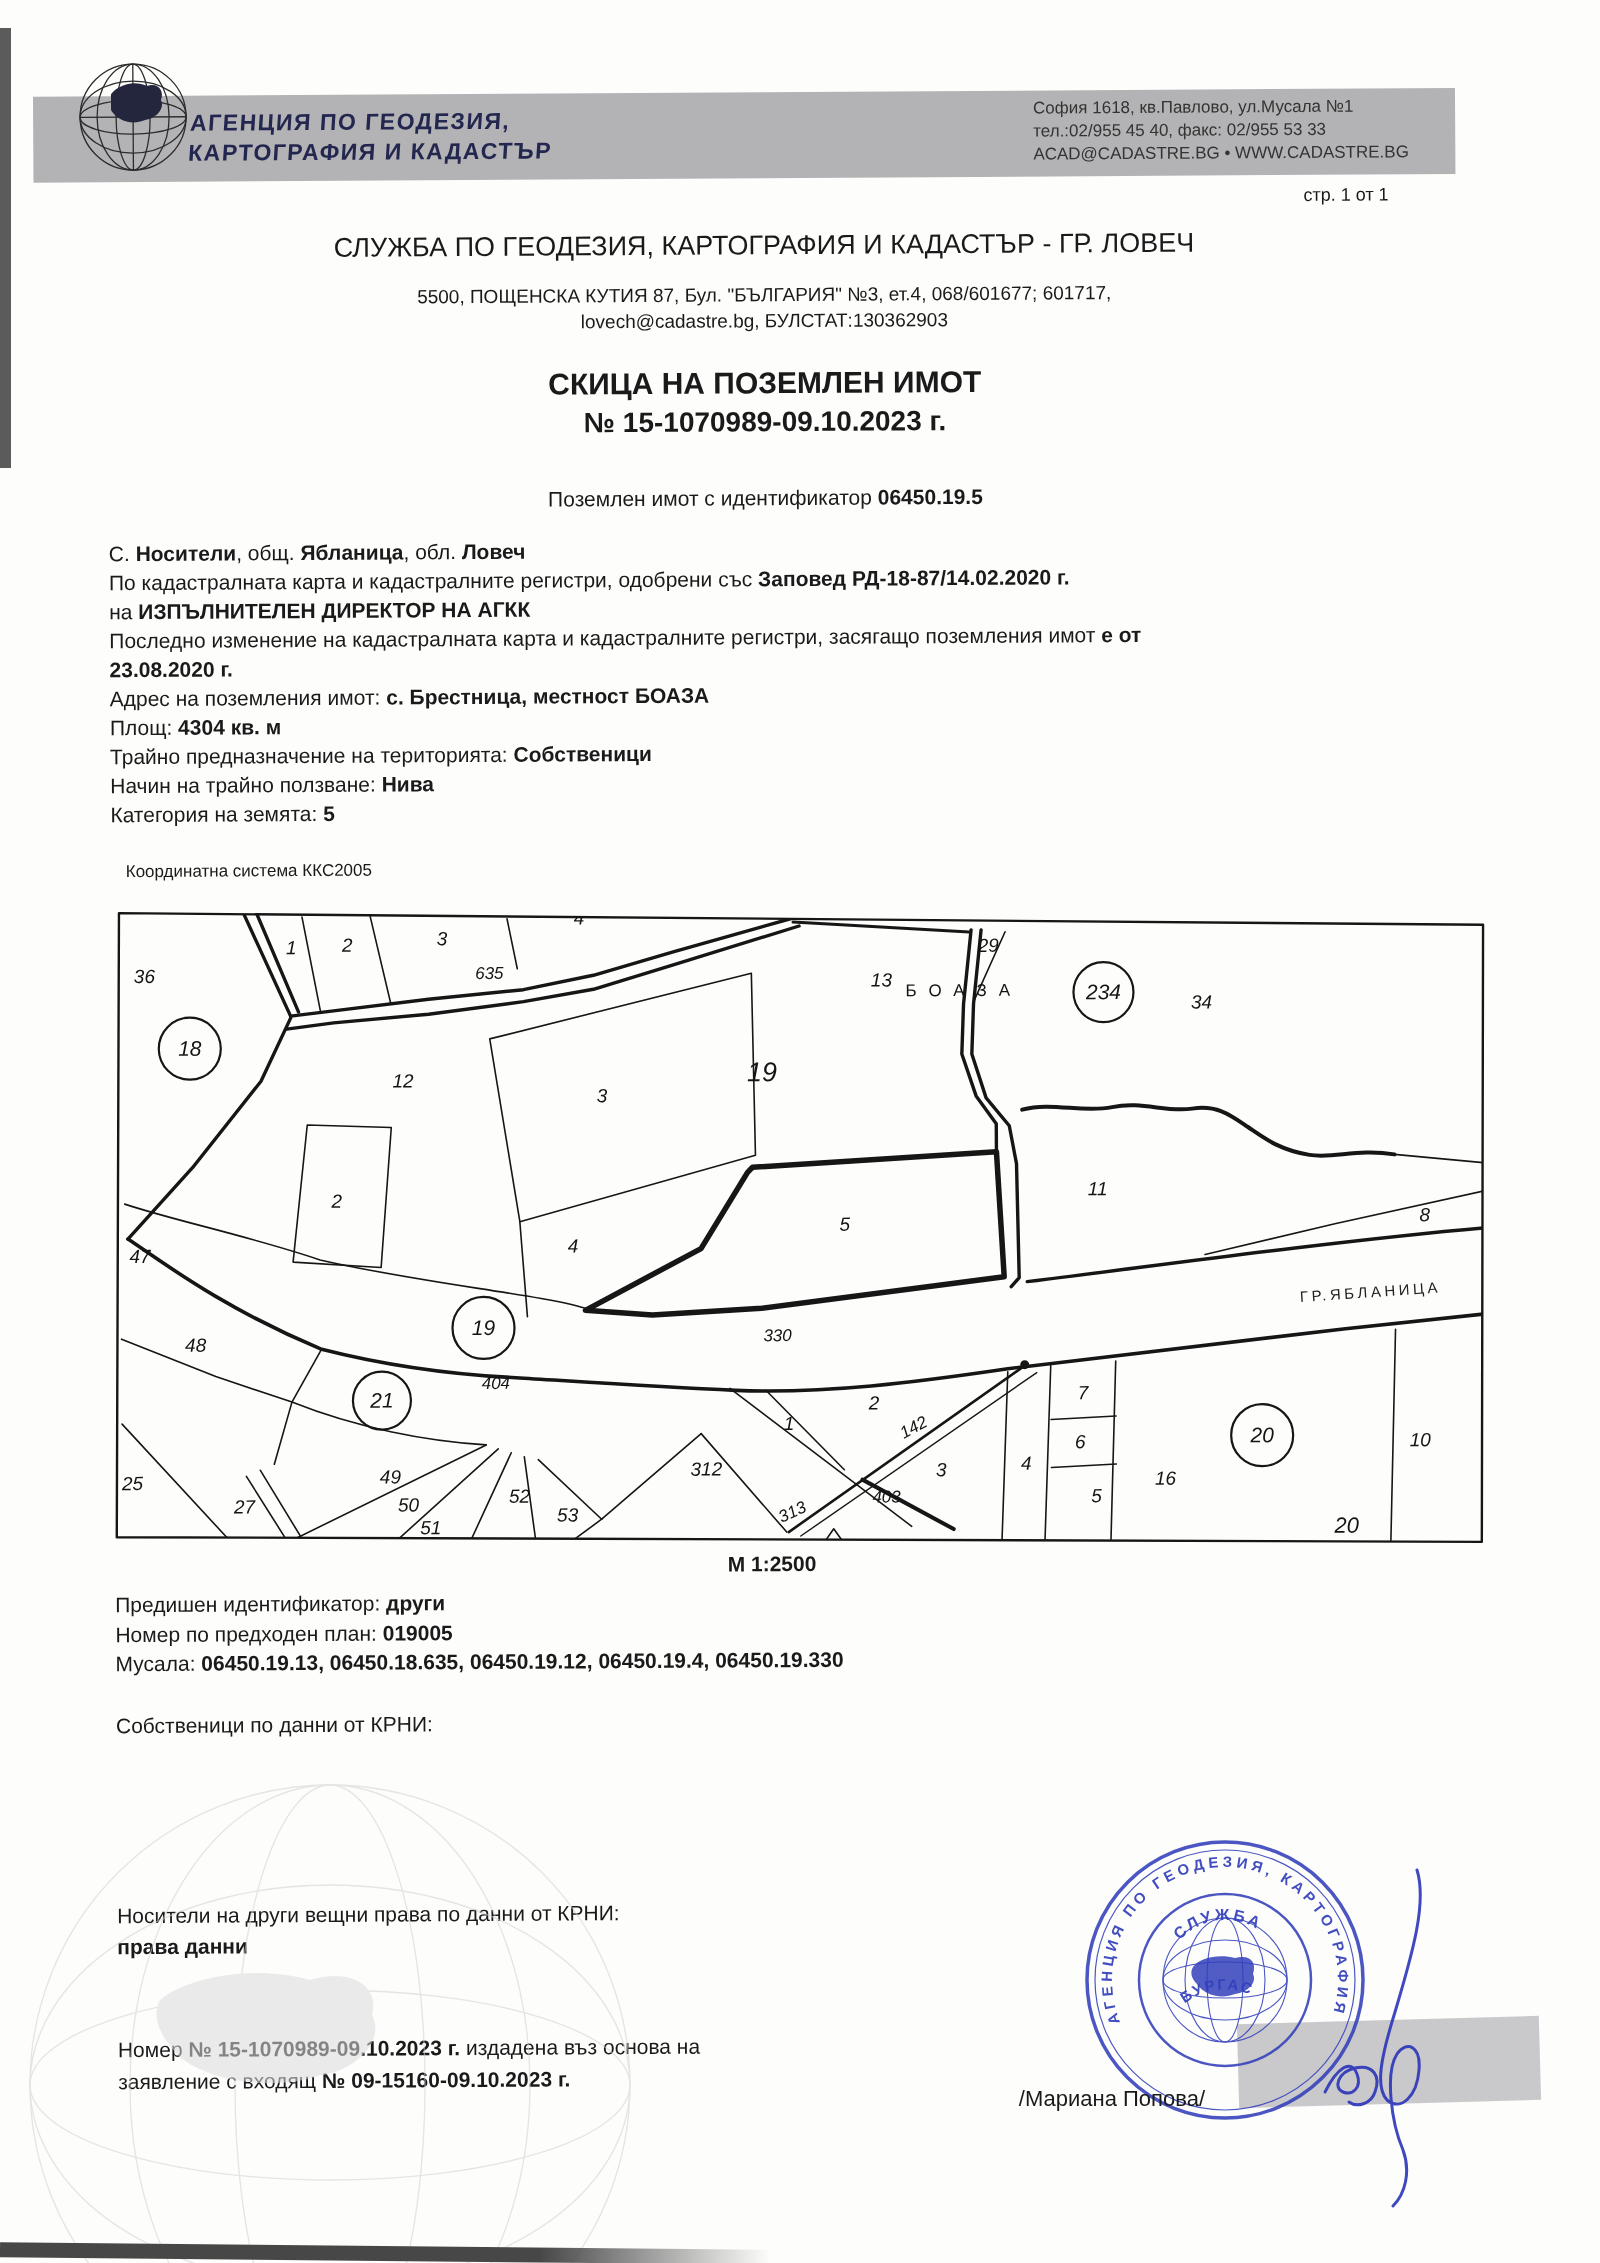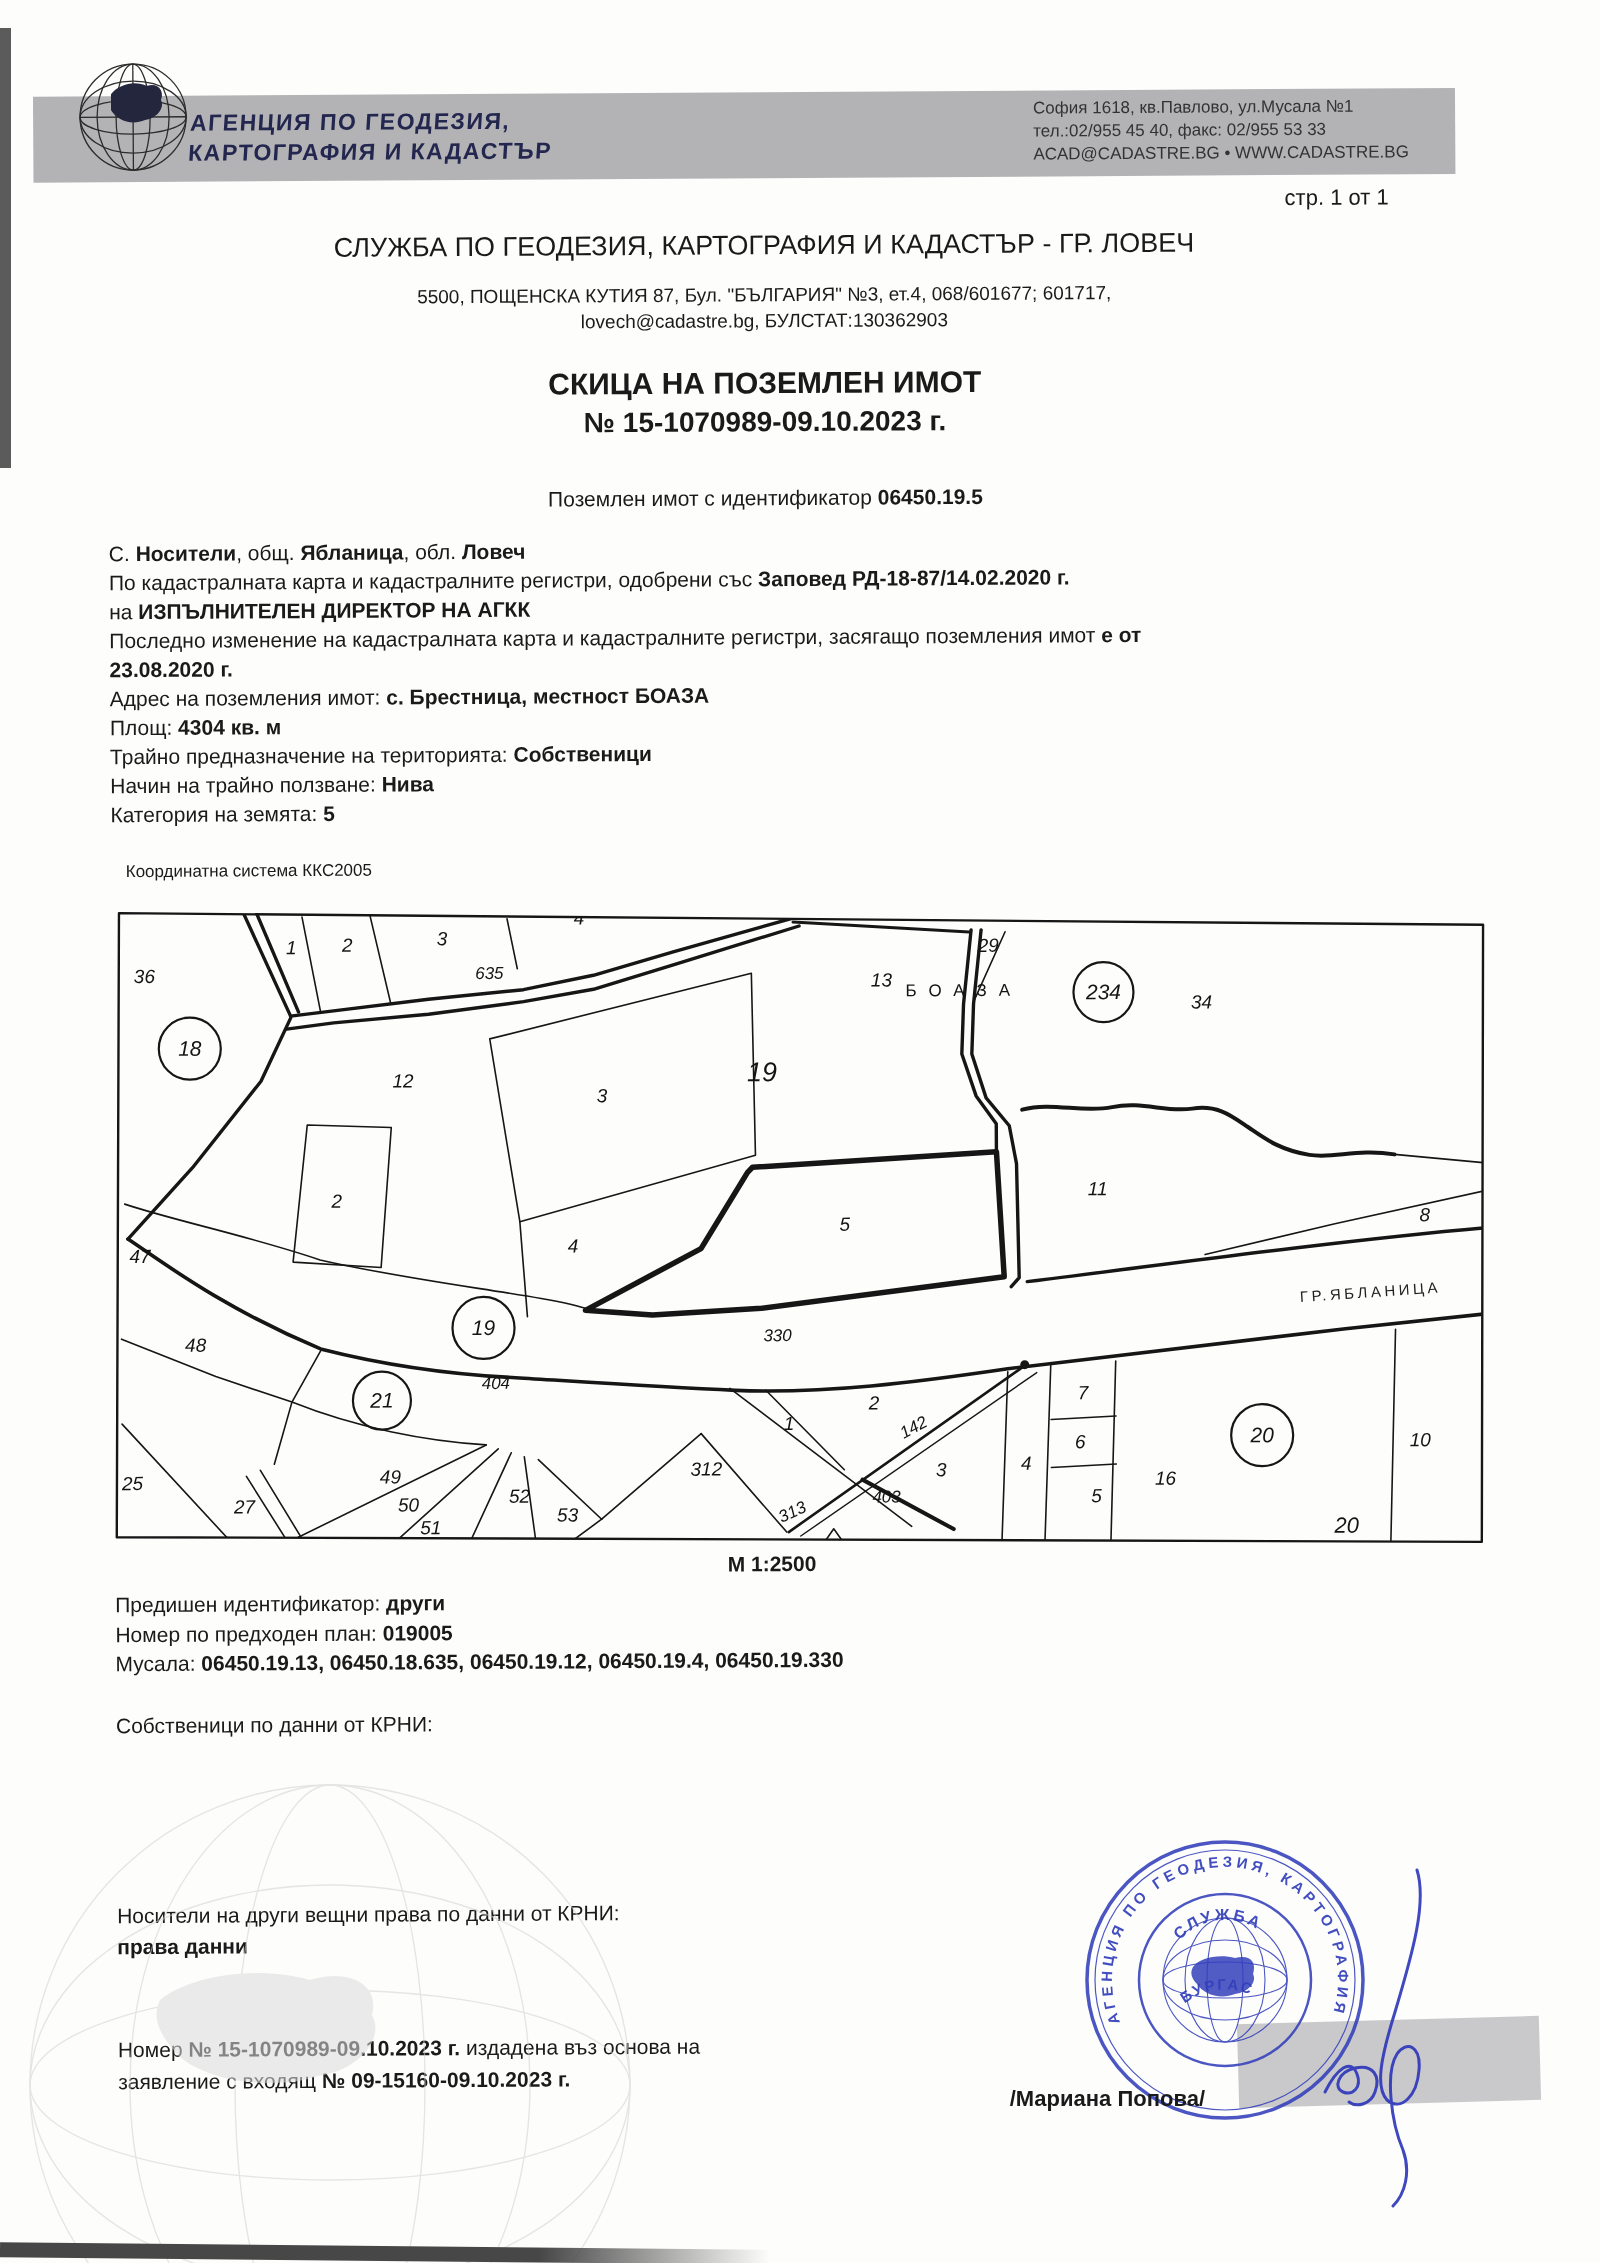--- a/index.html
+++ b/index.html
@@ -6,38 +6,38 @@
   body{width:1600px;height:2263px;background:#ffffff;overflow:hidden;
        font-family:"Liberation Sans",sans-serif;color:#1a1a1a;position:relative}
   .page{position:absolute;inset:0;background:#fdfdfc}
   .scan{position:absolute;inset:0;transform:rotate(-0.35deg);transform-origin:50% 55%}
   
   .graybar{position:absolute;left:40px;top:92px;width:1422px;height:86px;background:#b3b3b5}
   .logo{position:absolute;left:80px;top:38px}
   .agency{position:absolute;left:196px;top:104px;font-weight:700;letter-spacing:1.5px;
           color:#23264e;font-size:23px;line-height:30px;transform:skewX(-4deg)}
   .addr{position:absolute;left:1040px;top:98px;font-size:17px;line-height:23px;color:#333}
-  .pagenum{position:absolute;right:205px;top:188px;font-size:22px}
+  .pagenum{position:absolute;right:205px;top:188px;font-size:18px}
   .center{position:absolute;left:30px;width:1480px;text-align:center}
   .office-name{top:230px;font-size:27px}
   .office-addr{top:284px;font-size:19px}
   .office-contact{top:310px;font-size:19px}
   .doc-title{top:366px;font-size:30px;font-weight:700}
   .doc-no{top:406px;font-size:28px;font-weight:700}
   .id-line{top:486px;font-size:21px}
   .body-block{position:absolute;left:113px;top:535px;width:1330px;font-size:21px;line-height:29px}
   .seg b{font-weight:700}
   .coordsys{position:absolute;left:128px;top:858px;font-size:17px}
   .map-wrap{position:absolute;left:95px;top:905px;width:1400px;height:650px}
   .scalebar{top:1552px;font-size:21px;font-weight:700}
   .aftermap{position:absolute;left:113px;top:1586px;font-size:21px;line-height:29.5px}
   .owners{position:absolute;left:113px;top:1710px;font-size:21px}
   .rights{position:absolute;left:113px;top:1896px;font-size:21px;line-height:31px}
   .issue{position:absolute;left:113px;top:2030px;font-size:21px;line-height:32px}
-  .signame{position:absolute;right:395px;top:2086px;font-size:22px;font-weight:700}
+  .signame{position:absolute;right:395px;top:2086px;font-size:22px;font-weight:400}
   
   .mapline{stroke:#161616;fill:none;stroke-linejoin:round;stroke-linecap:round}
   .ml{font:italic 19px "Liberation Sans",sans-serif;fill:#141414;text-anchor:middle}
   .ml-r{font-size:17px}
   .ml-b{font-size:27px}
   .ml-bb{font-size:22px}
   .ml-c{font-size:21px}
   .ml-s{font-style:normal;font-size:17px;letter-spacing:12px;text-anchor:start}
   .ml-t{font-style:normal;font-size:15px;letter-spacing:3.5px;text-anchor:start;fill:#222}
   

